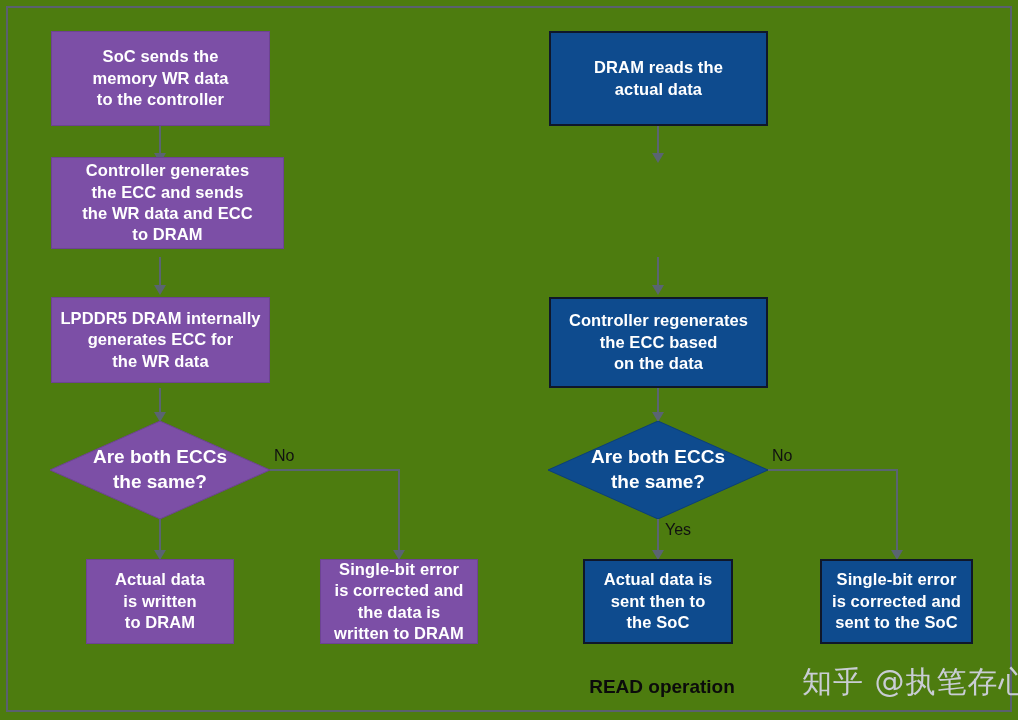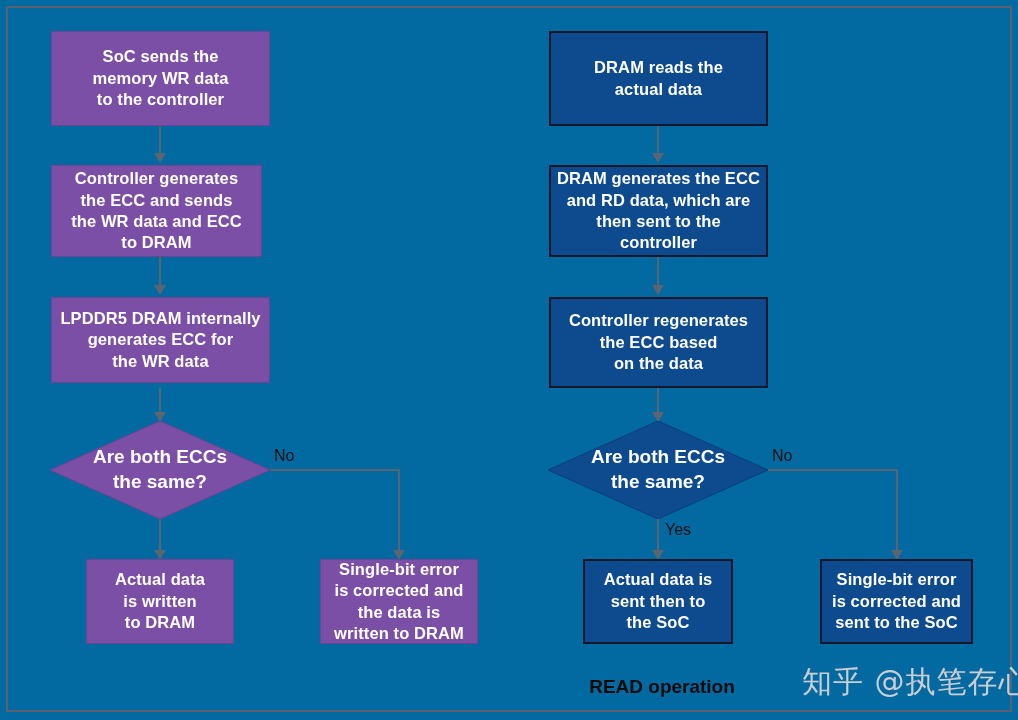--- a/index.html
+++ b/index.html
@@ -5,21 +5,21 @@
 <style>
   html, body {
     margin: 0;
     padding: 0;
     background: #ffffff;
   }
   #canvas {
     position: relative;
     width: 1018px;
     height: 720px;
-    background: #0369a1;
+    background: #4d7c0f;
     font-family: "Liberation Sans", sans-serif;
     overflow: hidden;
     text-decoration: underline;
   }
   #frame {
     position: absolute;
     left: 6px;
     top: 6px;
     width: 1006px;
     height: 706px;
@@ -137,21 +137,21 @@
 
   <div id="frame"></div>
 
   <div class="node purple" style="left:51px; top:31px; width:219px; height:95px;">SoC sends the
 memory WR data
 to the controller</div>
 
   <div class="conn v" style="left:159px; top:126px; height:29px;"></div>
   <div class="arrowhead" style="left:153.5px; top:153px;"></div>
 
-  <div class="node purple" style="left:51px; top:165px; width:211px; height:92px;">Controller generates
+  <div class="node purple" style="left:51px; top:157px; width:233px; height:92px;">Controller generates
 the ECC and sends
 the WR data and ECC
 to DRAM</div>
 
   <div class="conn v" style="left:159px; top:257px; height:30px;"></div>
   <div class="arrowhead" style="left:153.5px; top:285px;"></div>
 
   <div class="node purple" style="left:51px; top:297px; width:219px; height:86px;">LPDDR5 DRAM internally
 generates ECC for
 the WR data</div>
@@ -184,23 +184,20 @@
 the data is
 written to DRAM</div>
 
 
   <div class="node blue" style="left:549px; top:31px; width:219px; height:95px;">DRAM reads the
 actual data</div>
 
   <div class="conn v" style="left:657px; top:126px; height:29px;"></div>
   <div class="arrowhead" style="left:651.5px; top:153px;"></div>
 
-  <div class="node blue" style="left:549px; top:165px; width:219px; height:92px;">DRAM generates the ECC
-and RD data, which are
-then sent to the controller</div>
 
   <div class="conn v" style="left:657px; top:257px; height:30px;"></div>
   <div class="arrowhead" style="left:651.5px; top:285px;"></div>
 
   <div class="node blue" style="left:549px; top:297px; width:219px; height:91px;">Controller regenerates
 the ECC based
 on the data</div>
 
   <div class="conn v" style="left:657px; top:388px; height:28px;"></div>
   <div class="arrowhead" style="left:651.5px; top:412px;"></div>

